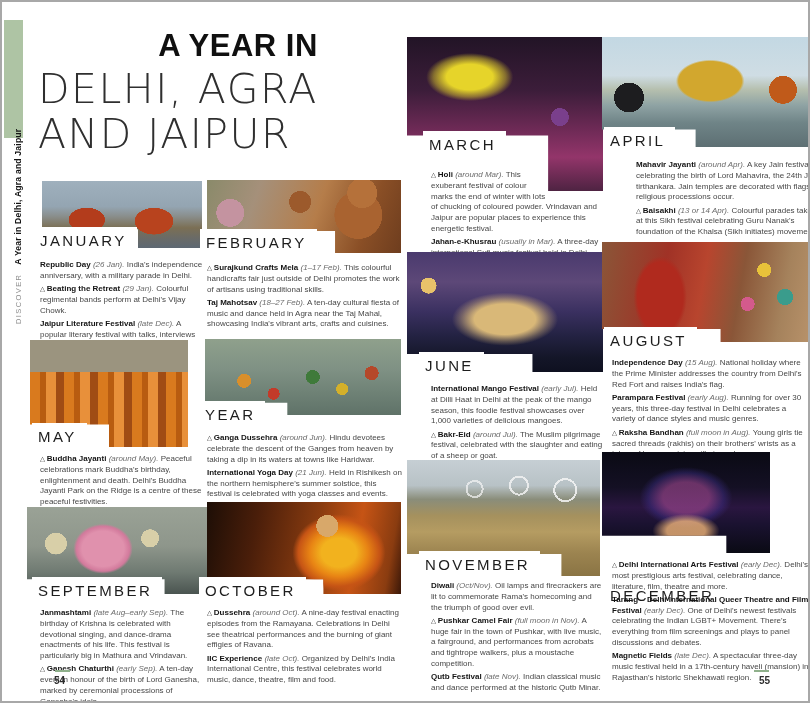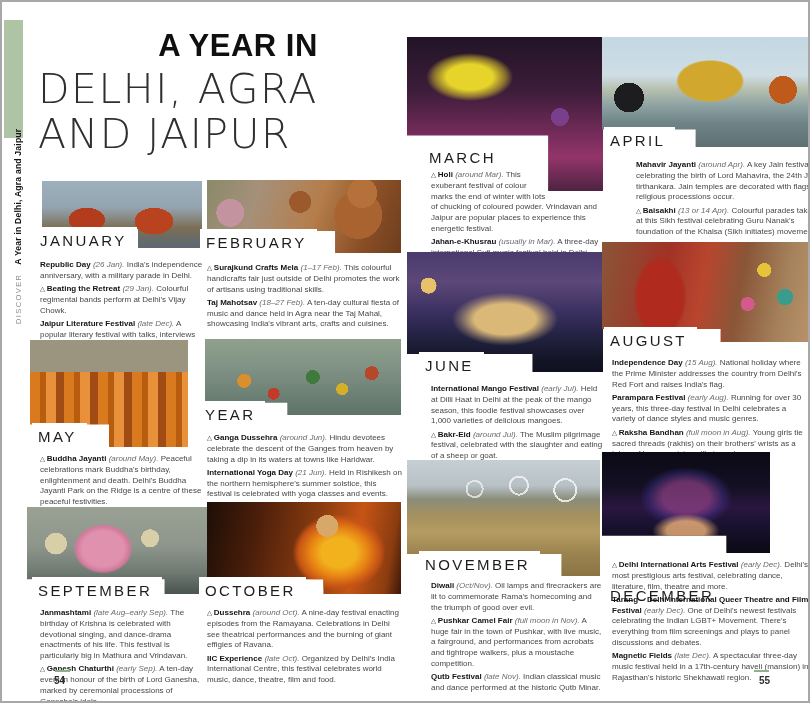--- a/index.html
+++ b/index.html
@@ -103,21 +103,21 @@
     clip-path:polygon(0 0,100% 0,100% 100%,74% 100%,74% 83%,0 83%);
     background:
       radial-gradient(ellipse 48px 24px at 50% 78%, rgba(240,180,120,.8) 0 40%, transparent 70%),
       radial-gradient(ellipse 58px 38px at 50% 45%, rgba(180,80,160,.55) 0 40%, rgba(80,60,180,.3) 65%, transparent 80%),
       linear-gradient(180deg,#0a0a14 0%,#141024 35%,#2a1640 55%,#1a1230 72%,#0a0a14 100%);}
 
   
   .hbox{position:absolute;background:#fff;padding:5px 10px 3px 6px;}
   .mh{margin:0;font-size:15px;font-weight:400;letter-spacing:2.4px;color:#1d1d1d;}
   #hb-jan{left:32px;top:225px;}   #hb-feb{left:198px;top:227px;}
-  #hb-mar{left:421px;top:142px;}  #hb-apr{left:602px;top:125px;}
+  #hb-mar{left:421px;top:129px;}  #hb-apr{left:602px;top:125px;}
   #hb-may{left:30px;top:421px;}   #hb-jun{left:197px;top:399px;}
   #hb-jul{left:417px;top:350px;}  #hb-aug{left:602px;top:325px;}
   #hb-sep{left:30px;top:575px;}   #hb-oct{left:197px;top:575px;}
   #hb-nov{left:417px;top:549px;}  #hb-dec{left:602px;top:532px;margin-top:48px;}
 
   
   .mbody{position:absolute;font-size:8px;line-height:10.8px;color:#474747;}
   .event{margin:0 0 2.5px 0;}
   .fname{color:#141414;font-weight:bold;}
   .fdate{color:#6b6b6b;font-style:italic;}

